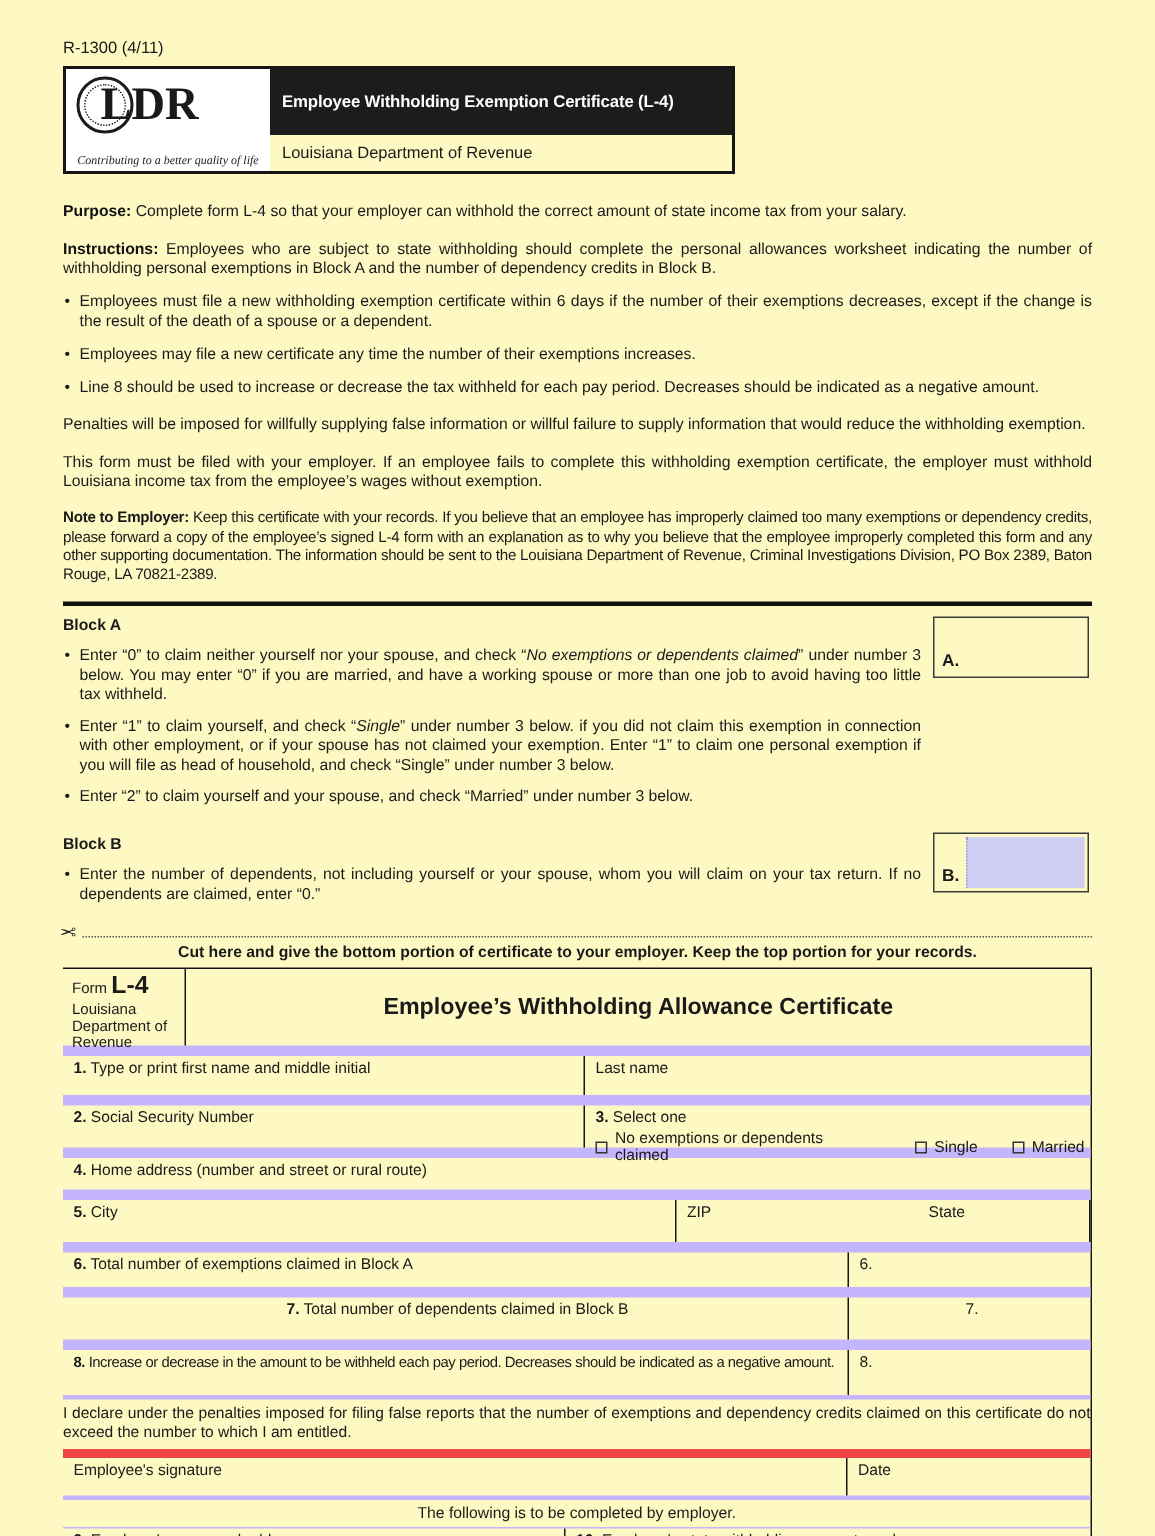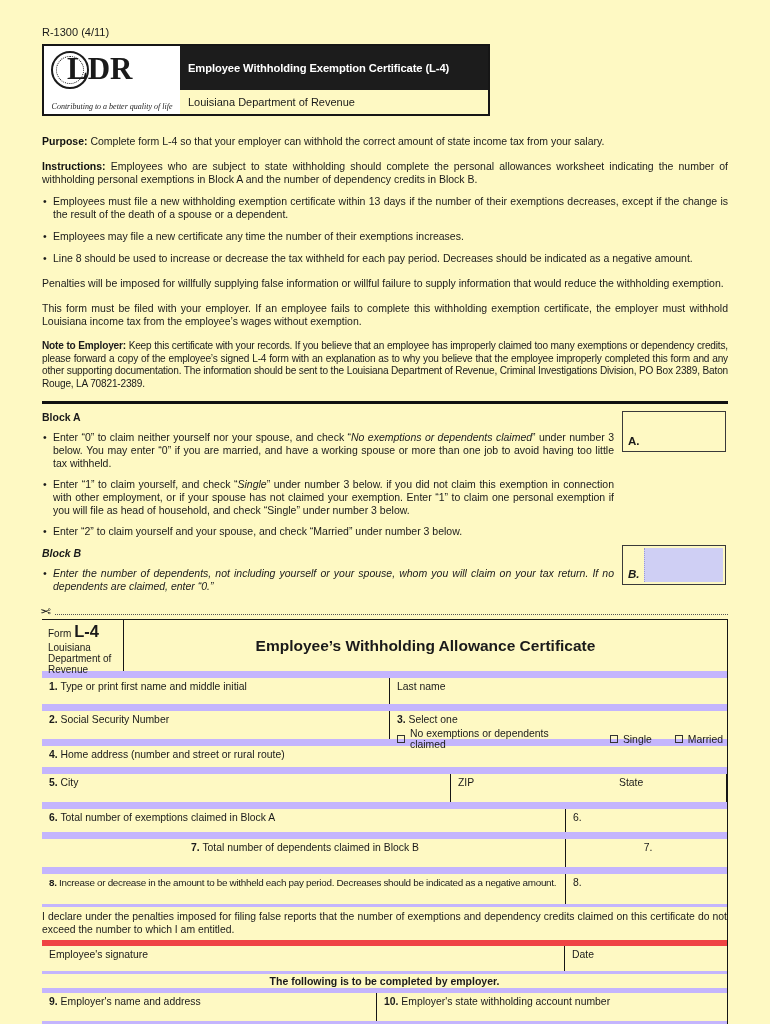--- a/index.html
+++ b/index.html
@@ -47,21 +47,21 @@
   
   .block-sec { position:relative; padding-top:7px; }
   .block-head { font-size:10.5px; font-weight:bold; }
   .block-sec .blist { width:572px; }
   .block-sec .blist li { margin-top:8px; }
   .ans-box { position:absolute; right:2px; width:104px; height:41px;
              border:1px solid #3a3a3a; display:flex; }
   .ans-box .lbl { align-self:flex-end; font-weight:bold; font-size:11.5px;
                   padding:0 2px 4px 5px; }
   .box-a { top:7px; }
-  .blockb-wrap { position:relative; margin-top:9px;font-style:italic; }
+  .blockb-wrap { position:relative; margin-top:19px; }
   .box-b { top:-2px; height:40px; }
   .b-field { flex:1; margin:2px 2px 2px 2px; background:#cfcff4;
              border-left:1px dotted #9a9ad8; }
 
   
   .cut-wrap { margin-top:21px; position:relative; }
   .scissors { position:absolute; left:-2px; top:-10px; font-size:13px;
               display:inline-block; transform:scaleX(-1); }
   .cut-rule { border-top:1.6px dotted #555; margin-left:13px; }
   .cut-text { margin-top:4px; text-align:center; font-weight:bold; font-size:10.5px; }
@@ -91,21 +91,21 @@
   .r-city .c1 { width:409px; } .r-city .c2 { width:115px; }
   .r-city .c3, .flex1 { flex:1; }
   .r-6 { height:30px; } .r-7 { height:35px;text-align:center; } .r-8 { height:33px; }
   .numrow .left { width:524px; }
   .r-8 .left { font-size:9.9px; letter-spacing:-0.3px; white-space:nowrap; overflow:hidden; }
   .thick-bottom { border-bottom-width:3px; }
   .decl { border-bottom:6px solid #ef4444; padding:4px 0 3px 0;
           font-size:10.4px; line-height:12.8px; text-align:justify; }
   .r-sig { height:28px; } .r-sig .left { width:523px; }
   .emp-head { height:19px; display:flex; align-items:center; justify-content:center;
-              font-weight:bold; font-size:10.5px; border-bottom:5px solid #c4b5fd; }
+              font-weight:normal; font-size:10.5px; border-bottom:1px solid #c4b5fd; }
   .r-emp { height:35px; } .r-emp .left { width:335px; }
 </style>
 </head>
 <body>
 
 <div class="page">
   <div class="content">
 
     <div class="r1300">R-1300 (4/11)</div>
 
@@ -127,21 +127,21 @@
       <b>Purpose:</b>
       <span>Complete form L-4 so that your employer can withhold the correct amount of state income tax from your salary.</span>
     </div>
 
     <div class="para">
       <b>Instructions:</b>
       <span>Employees who are subject to state withholding should complete the personal allowances worksheet indicating the number of withholding personal exemptions in Block A and the number of dependency credits in Block B.</span>
     </div>
 
     <ul class="blist">
-      <li>Employees must file a new withholding exemption certificate within 13 days if the number of their exemptions decreases, except if the change is the result of the death of a spouse or a dependent.</li>
+      <li>Employees must file a new withholding exemption certificate within 6 days if the number of their exemptions decreases, except if the change is the result of the death of a spouse or a dependent.</li>
       <li>Employees may file a new certificate any time the number of their exemptions increases.</li>
       <li>Line 8 should be used to increase or decrease the tax withheld for each pay period. Decreases should be indicated as a negative amount.</li>
     </ul>
 
     <div class="para">Penalties will be imposed for willfully supplying false information or willful failure to supply information that would reduce the withholding exemption.</div>
 
     <div class="para">This form must be filed with your employer. If an employee fails to complete this withholding exemption certificate, the employer must withhold Louisiana income tax from the employee’s wages without exemption.</div>
 
     <div class="note">
       <b>Note to Employer:</b>
@@ -169,20 +169,21 @@
         <div class="ans-box box-b">
           <span class="lbl">B.</span>
           <div class="b-field"></div>
         </div>
       </div>
     </div>
 
     <div class="cut-wrap">
       <span class="scissors">✂</span>
       <div class="cut-rule"></div>
+      <div class="cut-text">Cut here and give the bottom portion of certificate to your employer. Keep the top portion for your records.</div>
     </div>
 
     <div class="l4">
 
       <div class="row head-row">
         <div class="cell vr form-cell">
           <div class="form-line"><span class="form-word">Form</span> <span class="form-name">L-4</span></div>
           <div class="agency">Louisiana</div>
           <div class="agency">Department of</div>
           <div class="agency">Revenue</div>

